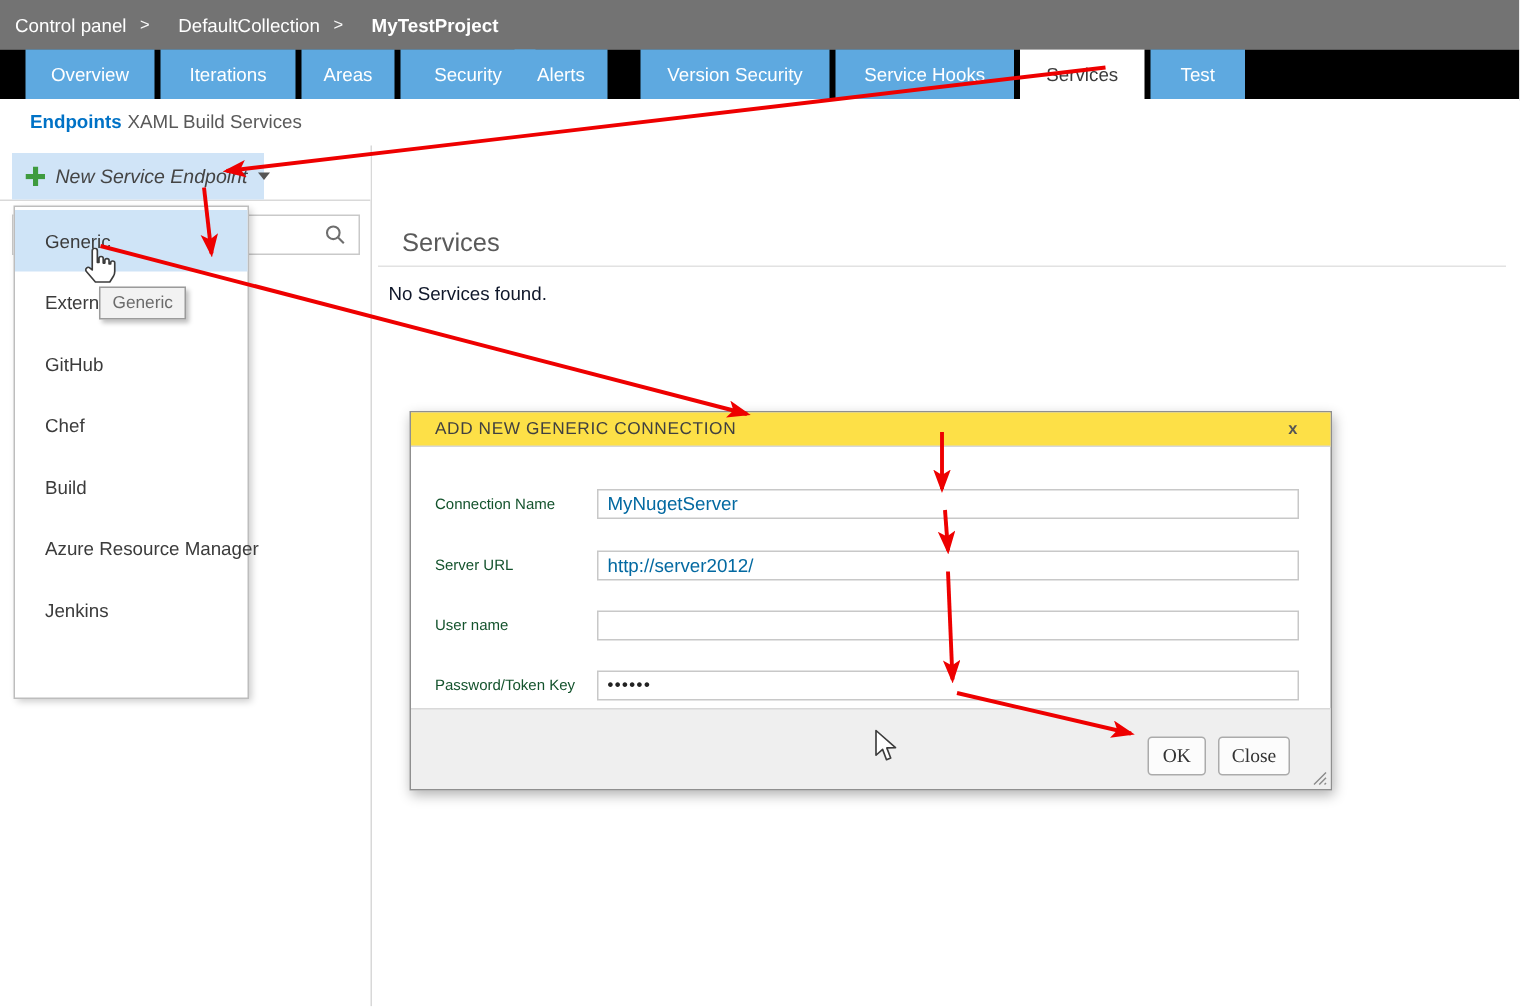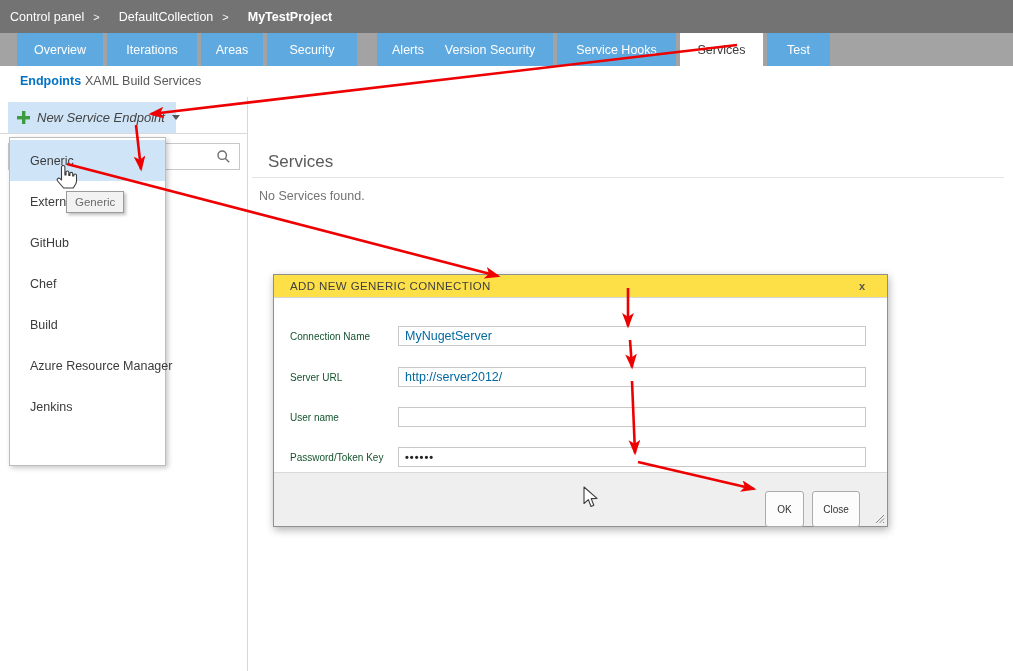--- a/index.html
+++ b/index.html
@@ -7,21 +7,21 @@
         font-family:"Liberation Sans","DejaVu Sans",sans-serif;-webkit-font-smoothing:antialiased;}
 
   
   .topbar{position:absolute;left:0;top:0;width:1013px;height:33px;background:#737373;
           display:flex;align-items:center;color:#fff;font-size:12.5px;}
   .topbar .crumb{margin-left:10px;cursor:default;}
   .topbar .sep{margin:0 9px;font-size:11px;opacity:.95;}
   .topbar .crumb.bold{font-weight:bold;}
 
   
-  .tabrow{position:absolute;left:0;top:33px;width:1013px;height:34px;background:#a3a3a3;}
+  .tabrow{position:absolute;left:0;top:33px;width:1013px;height:34px;background:#000000;}
   .tab{position:absolute;top:0;height:33px;background:#5ea9e0;color:#fff;font-size:12.5px;
        display:flex;align-items:center;justify-content:center;cursor:default;}
   .tab.active{background:#ffffff;color:#3b3b3b;}
 
   
   .subnav{position:absolute;left:0;top:66px;width:1013px;height:30px;background:#fff;}
   .subnav-item{position:absolute;top:8px;font-size:12.5px;color:#595959;}
   .subnav-item.active{color:#0072c6;font-weight:bold;}
 
   
@@ -48,39 +48,39 @@
            color:#3b3b3b;cursor:pointer;white-space:nowrap;}
   .dd-item.hl{background:#cfe4f7;}
 
   .tooltip{position:absolute;left:66px;top:191px;height:20px;background:#f2f2f2;
            border:1px solid #9b9b9b;box-shadow:2px 2px 3px rgba(0,0,0,.25);color:#6b6b6b;
            font-size:11.5px;line-height:20px;padding:0 8px;z-index:8;white-space:nowrap;}
 
   
   .main-heading{position:absolute;left:268px;top:152px;font-size:17px;color:#5a5a5a;}
   .main-rule{position:absolute;left:252px;top:177px;width:752px;height:1px;background:#e2e2e2;}
-  .empty-msg{position:absolute;left:259px;top:189px;font-size:12.5px;color:#737373;}
+  .empty-msg{position:absolute;left:259px;top:189px;font-size:12.5px;color:#0f172a;}
 
   
   .dialog{position:absolute;left:273px;top:274px;width:615px;height:253px;background:#fff;
           border:1px solid #8f8f8f;box-shadow:1px 3px 8px rgba(0,0,0,.3);box-sizing:border-box;z-index:10;}
   .dlg-title{position:absolute;left:0;top:0;right:0;height:22px;background:#fde047;
              border-bottom:1px solid #d8d8d8;line-height:22px;padding-left:16px;font-size:11.5px;
              letter-spacing:.4px;color:#404040;}
   .dlg-close{position:absolute;right:22px;top:3px;font-size:11px;font-weight:bold;color:#555;
              cursor:pointer;line-height:16px;}
   .dlg-row-label{position:absolute;left:16px;width:106px;font-size:10px;color:#14532d;line-height:21px;}
   .dlg-input{position:absolute;left:124px;width:468px;height:20px;border:1px solid #c8c8c8;
              box-sizing:border-box;font-size:12.5px;color:#0369a1;padding:0 6px;font-family:inherit;outline:0;background:#fff;}
   .dlg-input.pwd{font-size:11px;font-weight:bold;letter-spacing:1px;color:#222;}
   .dlg-footer{position:absolute;left:0;right:0;bottom:0;height:53px;background:#efefef;
               border-top:1px solid #d9d9d9;}
-  .dlg-btn{position:absolute;top:216px;height:36px;background:#fcfcfc;border:1px solid #ababab;
-           border-radius:3px;font-size:10px;color:#333;display:flex;align-items:center;
-           justify-content:center;box-sizing:border-box;cursor:pointer;font-family:Liberation Sans, sans-serif;}
+  .dlg-btn{position:absolute;top:216px;height:26px;background:#fcfcfc;border:1px solid #ababab;
+           border-radius:3px;font-size:13px;color:#333;display:flex;align-items:center;
+           justify-content:center;box-sizing:border-box;cursor:pointer;font-family:Liberation Serif, serif;}
   .btn-ok{left:491px;width:39px;}
   .btn-close{left:538px;width:48px;}
   .grip{position:absolute;right:2px;bottom:2px;}
 
   
   .cursor{position:absolute;z-index:25;pointer-events:none;}
   #arrows{position:absolute;left:0;top:0;z-index:30;pointer-events:none;}
 </style>
 </head>
 <body>
@@ -93,21 +93,21 @@
     <span class="crumb">DefaultCollection</span>
     <span class="sep">&gt;</span>
     <span class="crumb bold">MyTestProject</span>
   </div>
 
   <div class="tabrow">
     <div class="tab" style="left:17px;width:86px;">Overview</div>
     <div class="tab" style="left:107px;width:90px;">Iterations</div>
     <div class="tab" style="left:201px;width:62px;">Areas</div>
     <div class="tab" style="left:267px;width:90px;">Security</div>
-    <div class="tab" style="left:377px;width:62px;">Alerts</div>
+    <div class="tab" style="left:343px;width:62px;">Alerts</div>
     <div class="tab" style="left:427px;width:126px;">Version Security</div>
     <div class="tab" style="left:557px;width:119px;">Service Hooks</div>
     <div class="tab active" style="left:680px;width:83px;">Services</div>
     <div class="tab" style="left:767px;width:63px;">Test</div>
   </div>
 
   <div class="subnav">
     <span class="subnav-item active" style="left:20px;">Endpoints</span>
     <span class="subnav-item" style="left:85px;">XAML Build Services</span>
   </div>

